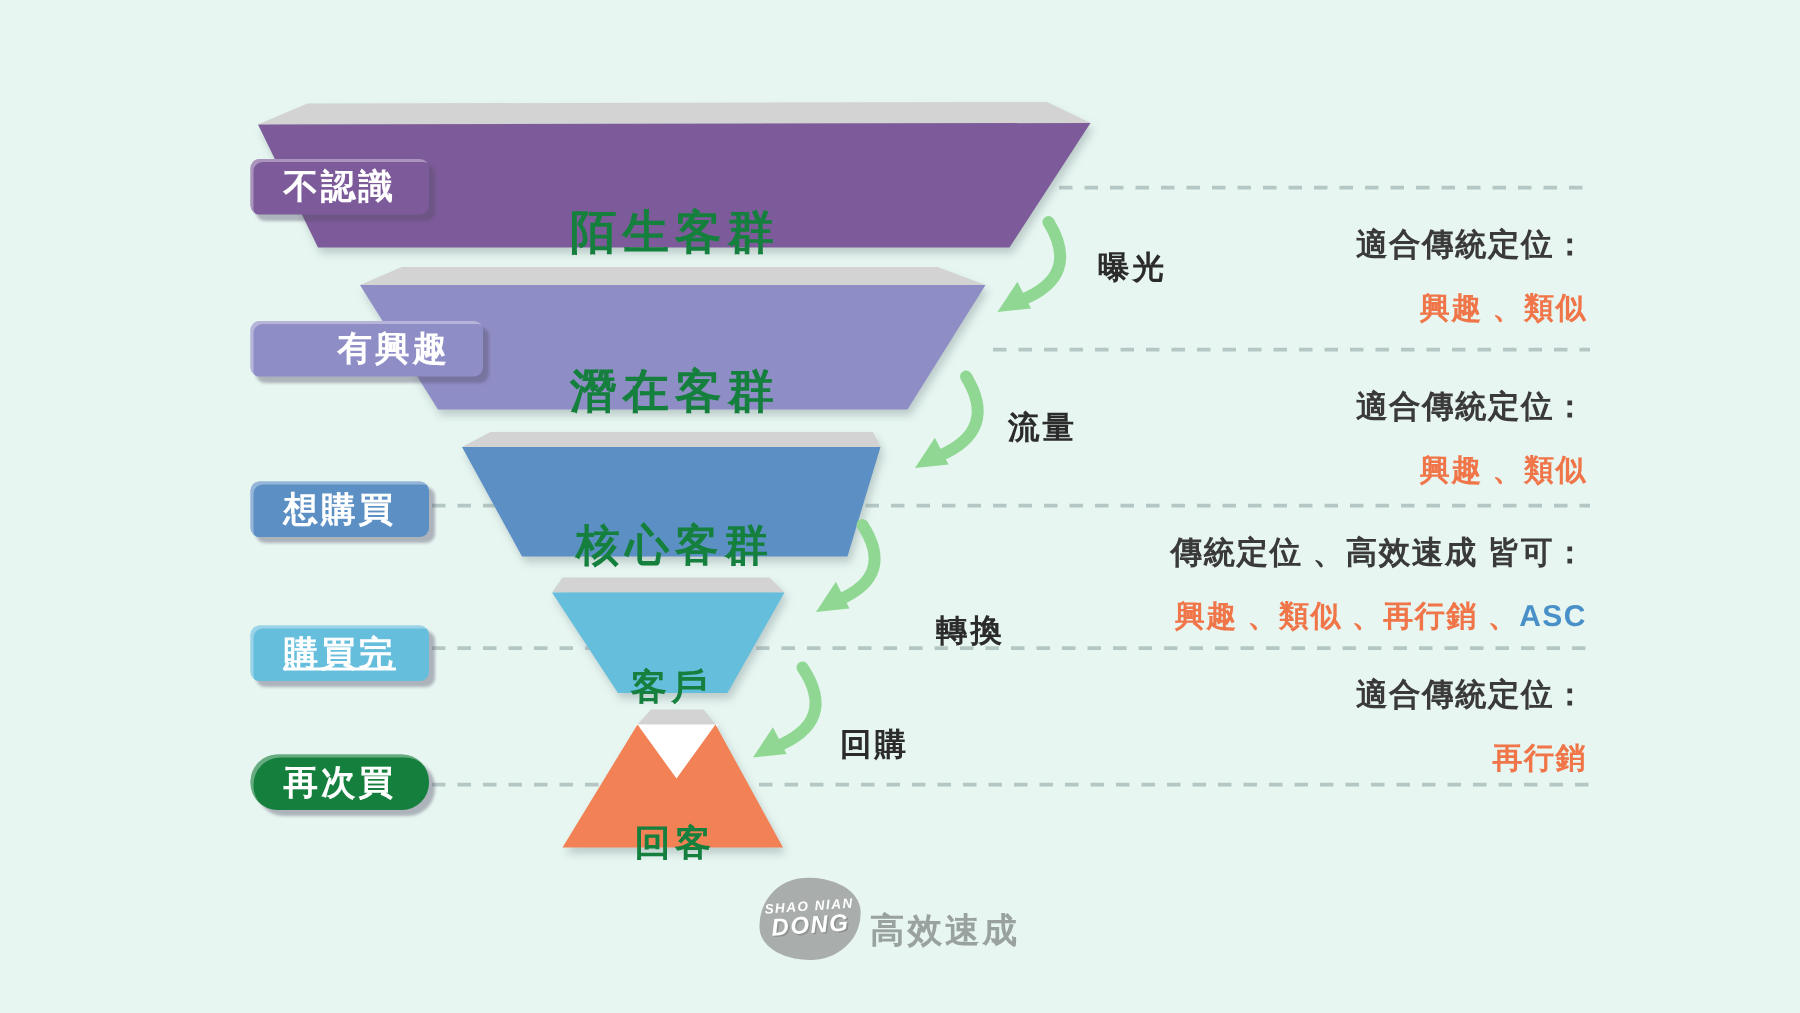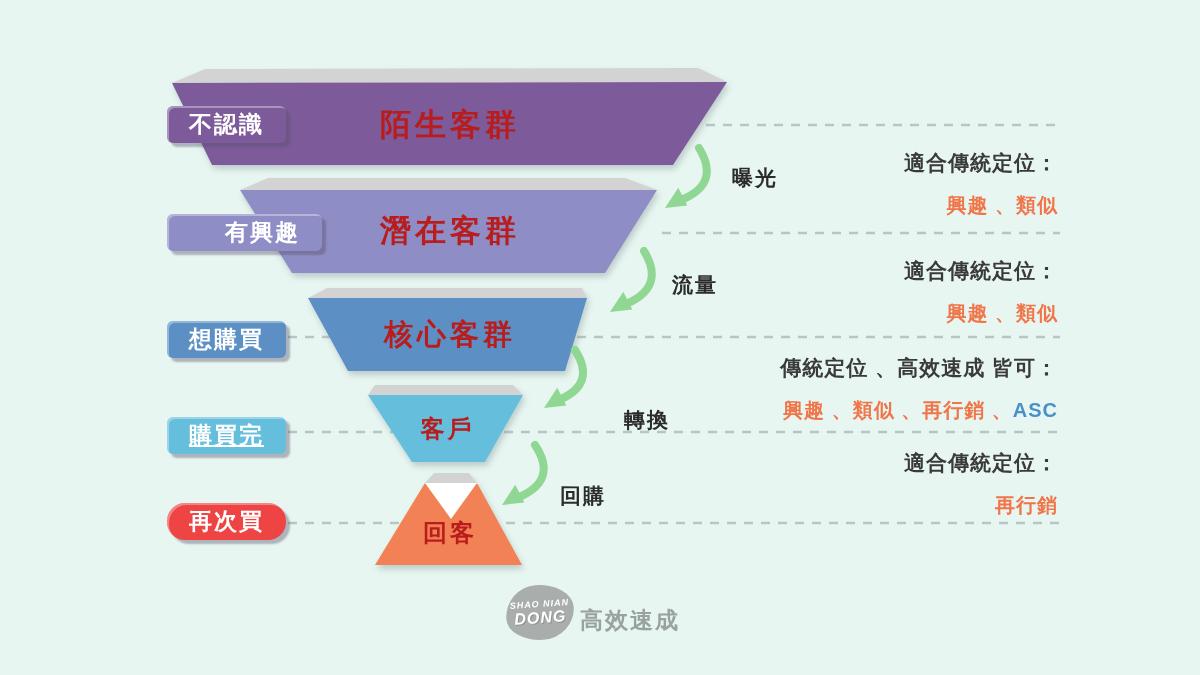--- a/index.html
+++ b/index.html
@@ -4,35 +4,35 @@
 <style>
   html,body{margin:0;padding:0;}
   body{
     width:1200px;height:675px;position:relative;overflow:hidden;
     background:#e7f6f1;
     font-family:"Liberation Sans","DejaVu Sans",sans-serif;
   }
   #scene{position:absolute;left:0;top:0;width:1200px;height:675px;}
   
   .layer-title{
-    position:absolute;color:#b91c1c;font-weight:bold;text-align:center;
-    letter-spacing:4px;line-height:1;white-space:nowrap;
+    position:absolute;color:#15803d;font-weight:bold;text-align:center;
+    letter-spacing:4px;line-height:1;white-space:nowrap;margin-top:30px;
   }
   
   .stage-box{
     position:absolute;left:167px;width:119px;height:37px;border-radius:6px;
     display:flex;align-items:center;justify-content:center;
     color:#ffffff;font-weight:bold;font-size:23px;letter-spacing:2px;
     box-shadow:4px 4px 2px rgba(85,80,105,.40), inset 2px 2px 0 rgba(255,255,255,.35);
   }
   .c-purple{background:#7d5a99;}
   .c-periwinkle{background:#8f8dc5;}
   .c-blue{background:#5c90c5;}
   .c-lightblue{background:#66bedd;text-decoration:underline;}
-  .c-orange{background:#ef4444;border-radius:18px;}
+  .c-orange{background:#15803d;border-radius:18px;}
   
   .arrow-label{
     position:absolute;color:#2b2b2b;font-weight:bold;font-size:21px;
     letter-spacing:2px;white-space:nowrap;
   }
   
   .note{
     position:absolute;right:142px;text-align:right;white-space:nowrap;
   }
   .note .title{color:#3a3a3a;font-weight:bold;font-size:21px;letter-spacing:1px;}

